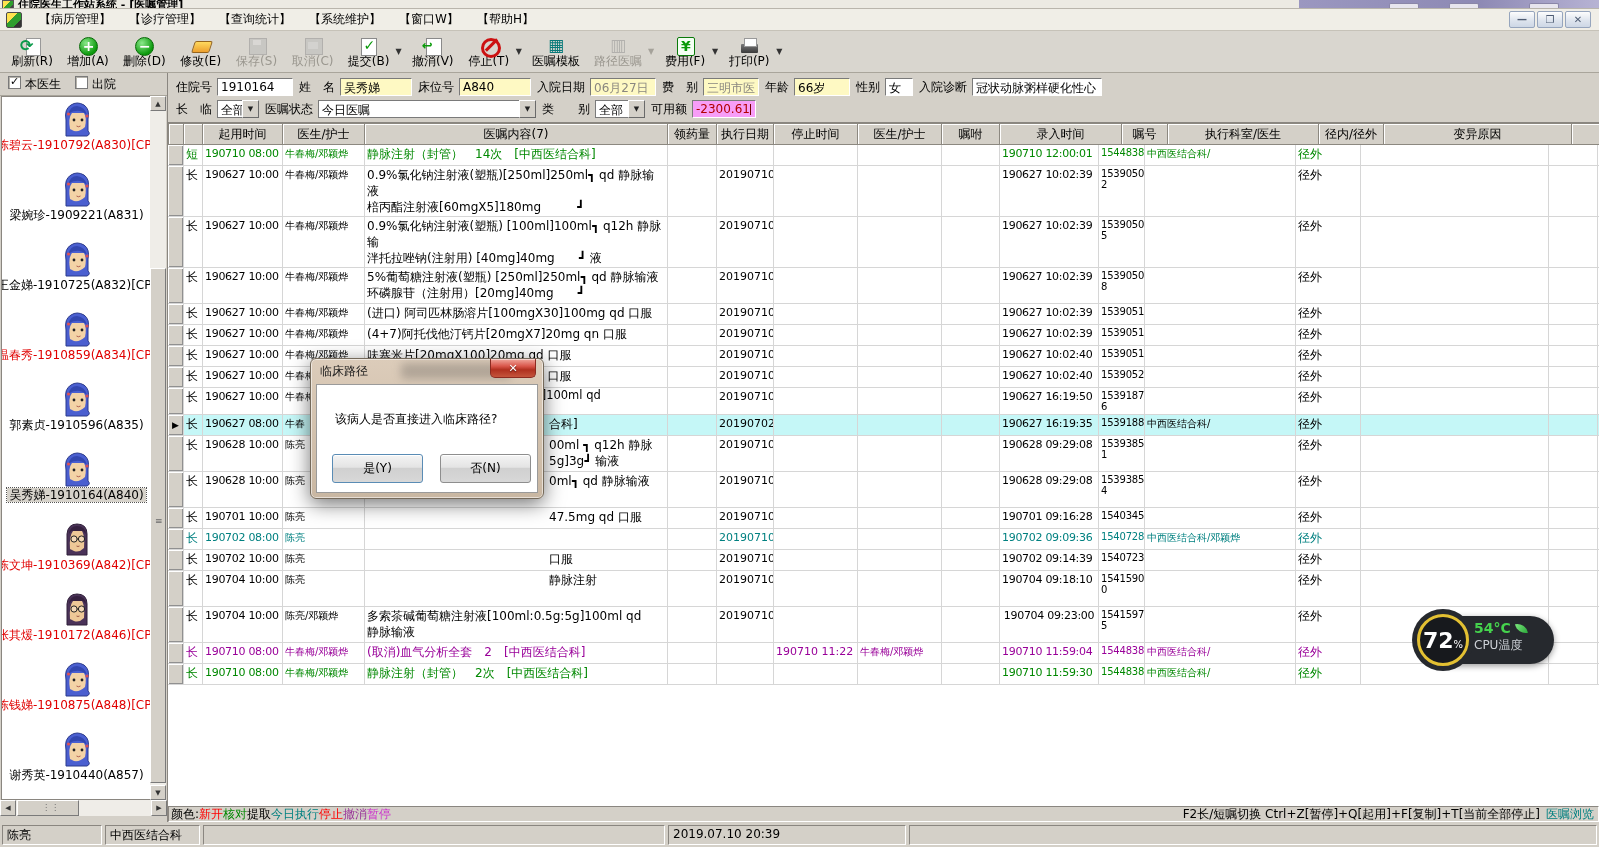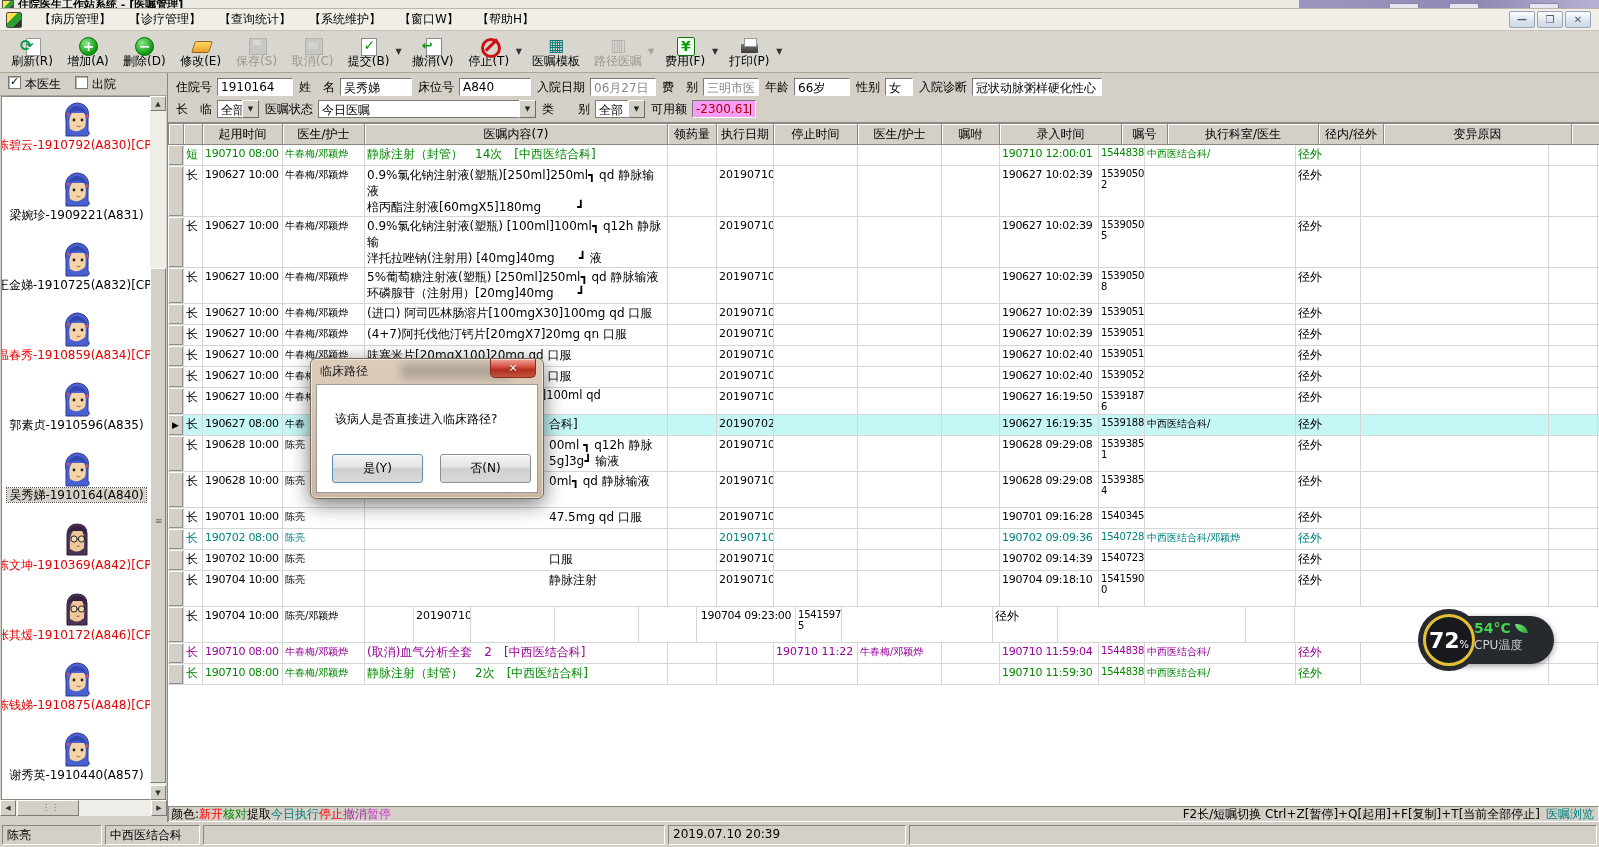--- a/index.html
+++ b/index.html
@@ -83,21 +83,21 @@
   .hs-left{left:0}.hs-right{right:0}
   .hs-thumb{position:absolute;left:17px;top:0;width:62px;height:16px;background:#d4d0c8;border:1px solid;border-color:#fff #7a7a7a #7a7a7a #fff}
   .hs-thumb::after{content:"⋮⋮";position:absolute;left:24px;top:2px;font-size:8px;color:#6a6a6a;letter-spacing:1px}
 
   
   .pinfo{position:absolute;left:0;top:0;width:100%;height:49px;background:#d4d0c8;padding:3px 0 0 4px}
   .prow{display:flex;align-items:center;height:22px;gap:2px}
   .plabel{white-space:nowrap;padding:0 3px 0 4px}
   .fld{height:18px;border:1px solid #7a7a7a;border-right-color:#fff;border-bottom-color:#fff;background:#fff;
     padding:1px 3px 0;white-space:nowrap;overflow:hidden;font-size:12px}
-  .fld.gray{background:#ffffff}
+  .fld.gray{background:#fef9c3}
   .fld.dim{color:#8a8780}
   .fld.pink{background:#f79df7;color:#b00000;position:relative}
   .fld.pink::after{content:"";position:absolute;right:4px;top:3px;width:1px;height:11px;background:#700000}
   .combo{display:flex;height:18px}
   .combo .cval{height:18px;border:1px solid #7a7a7a;border-right:none;background:#fff;padding:1px 3px 0;white-space:nowrap;overflow:hidden;flex:1}
   .combo .dd{width:17px;height:18px;background:#d4d0c8;border:1px solid;border-color:#fff #6a6a6a #6a6a6a #fff;font-size:7px;color:#222;display:flex;align-items:center;justify-content:center;flex:none}
 
   
   .otable{position:absolute;left:0;top:49px;width:100%;height:684px;background:#fff;border-top:1px solid #8a8680;overflow:hidden}
   .thead{display:flex;height:22px}
@@ -141,21 +141,21 @@
   .dlg-body{position:absolute;left:5px;right:5px;top:25px;bottom:5px;background:#fff;border:1px solid #9a9a9a;display:flex;flex-direction:column}
   .dlg-msg{padding:26px 0 0 18px;font-size:12px}
   .dlg-btns{margin-top:auto;display:flex;justify-content:flex-end;gap:17px;padding:0 6px 9px 0}
   .dlg-btn{width:91px;height:29px;font-size:12px;font-family:inherit;border:1px solid #8e8e8e;border-radius:3px;
     background:linear-gradient(#f4f4f4,#e4e4e4 45%,#d0d0d0 50%,#d8d8d8);box-shadow:inset 0 1px 0 #fff}
   .dlg-btn.first{border-color:#5a8cb5}
 
   
   .cpu{position:absolute;left:1402px;top:608px;width:152px;height:64px;z-index:60}
   .cpu-pill{position:absolute;left:26px;top:8px;right:0;height:48px;background:#26292e;border-radius:14px 24px 24px 14px;box-shadow:0 2px 6px rgba(0,0,0,.4)}
-  .cpu-circle{position:absolute;left:16px;top:1px;width:62px;height:62px;border-radius:50%;background:#26292e;display:flex;align-items:center;justify-content:center}
+  .cpu-circle{position:absolute;left:10px;top:1px;width:62px;height:62px;border-radius:50%;background:#26292e;display:flex;align-items:center;justify-content:center}
   .cpu-ring{width:52px;height:52px;border-radius:50%;border:3px solid #e3c032;background:#17191d;display:flex;align-items:baseline;justify-content:center;padding-top:13px}
   .cpu-pct{color:#fff;font-size:22px;font-weight:bold;line-height:22px}
   .cpu-pct-unit{color:#fff;font-size:10px}
   .cpu-right{position:absolute;left:72px;top:12px;display:flex;flex-direction:column;gap:2px}
   .cpu-temp{color:#45d24d;font-size:14px;font-weight:bold;display:flex;align-items:center;gap:5px;line-height:16px}
   .leaf{width:11px;height:11px;background:linear-gradient(135deg,#7de87d,#2aa83a);border-radius:0 100% 0 100%;transform:rotate(-12deg)}
   .cpu-lbl{color:#ccd0d6;font-size:12px;line-height:14px}
 </style>
 </head>
 <body>
@@ -795,20 +795,24 @@
               <div class="td c-dept" style="width: 151px;"></div>
               <div class="td c-path" style="width: 65px;">径外</div>
               <div class="td c-var" style="width: 188px;"></div>
               <div class="td c-x" style="width: 49px;"></div>
             </div>
             <div class="tr tall">
               <div class="td c-mark" style="width: 16px;"></div>
               <div class="td c-type" style="width: 19px;">长</div>
               <div class="td c-start" style="width: 80px;">190704 10:00</div>
               <div class="td c-doc" style="width: 82px;">陈亮/邓颖烨</div>
+              <div class="td c-content" style="width: 303px;">
+                <div class="l1">多索茶碱葡萄糖注射液[100ml:0.5g:5g]100ml qd</div>
+                <div class="l2">静脉输液</div>
+              </div>
               <div class="td c-disp" style="width: 49px;"></div>
               <div class="td c-exec" style="width: 57px;">20190710</div>
               <div class="td c-stop" style="width: 84px;"></div>
               <div class="td c-doc2" style="width: 84px;"></div>
               <div class="td c-note" style="width: 58px;"></div>
               <div class="td c-entry" style="width: 99px; text-align: center;">190704 09:23:00</div>
               <div class="td c-no" style="width: 46px;">1541597
 5</div>
               <div class="td c-dept" style="width: 151px;"></div>
               <div class="td c-path" style="width: 65px;">径外</div>

